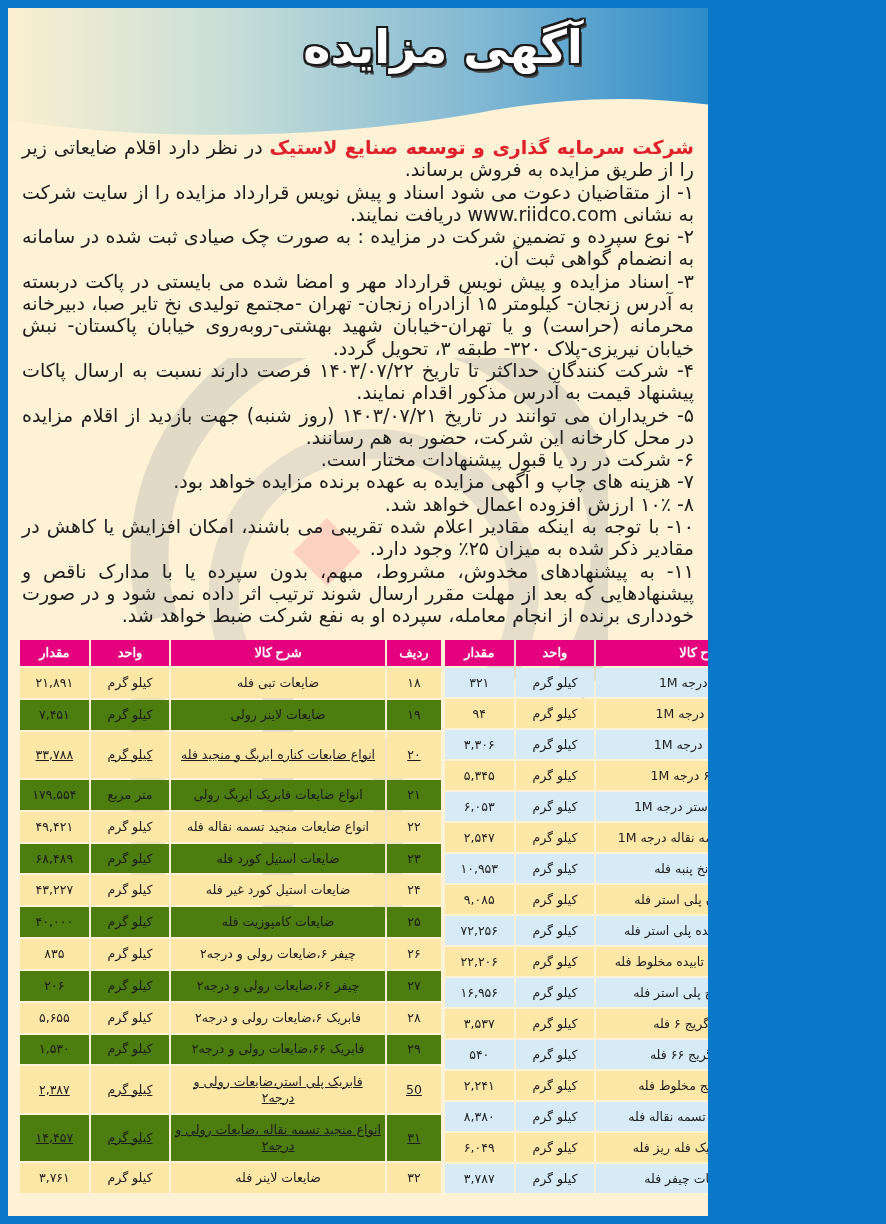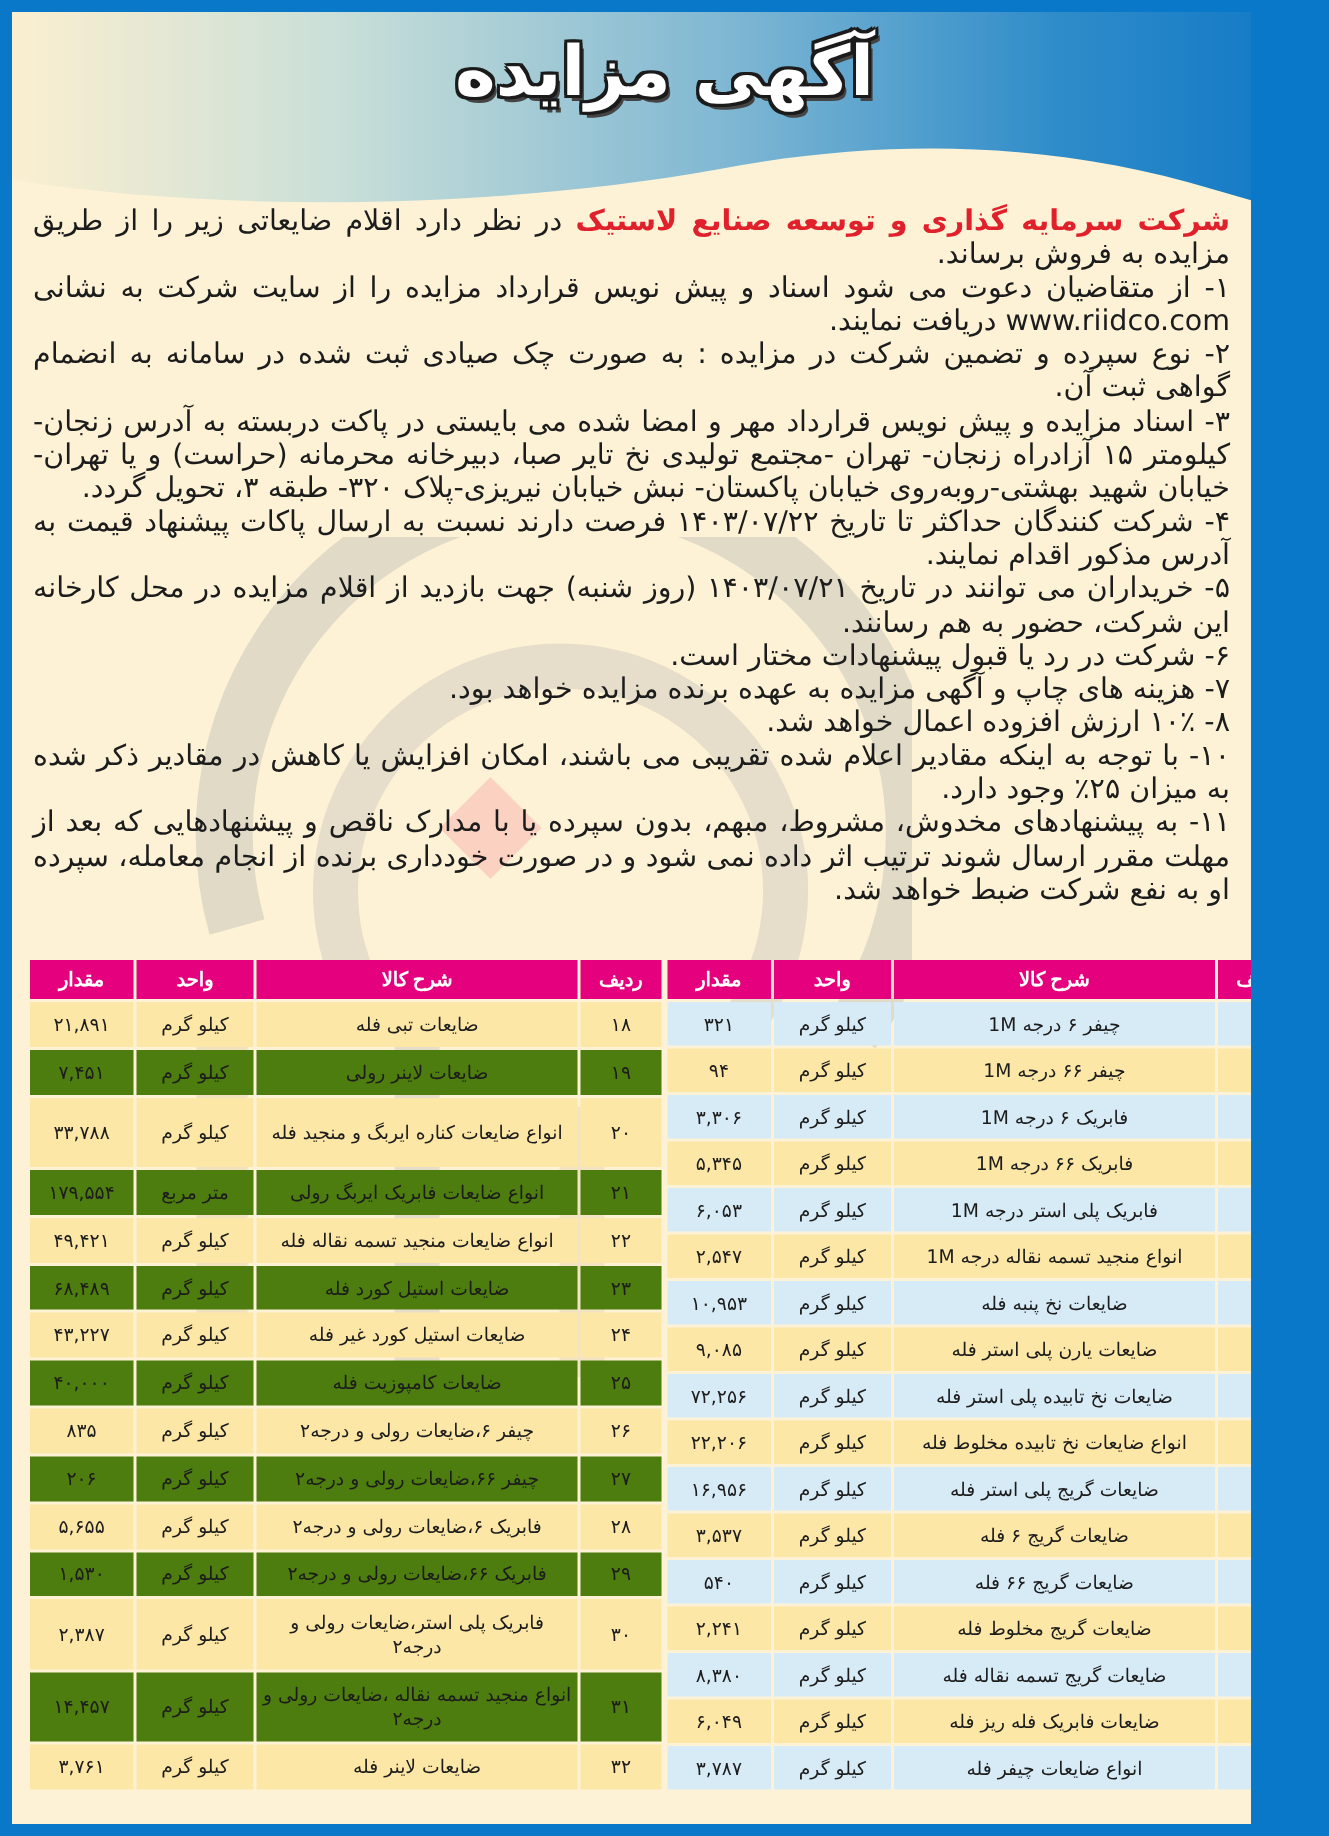--- a/index.html
+++ b/index.html
@@ -4,21 +4,21 @@
 <style>
   * { box-sizing: border-box; margin: 0; padding: 0; }
   html, body { width: 886px; height: 1224px; overflow: hidden; }
   body {
     background: #0a78c8;
     font-family: "DejaVu Sans", sans-serif;
     position: relative;
   }
   .frame {
     position: absolute;
-    left: 8px; top: 8px; width: 826px; height: 1208px;
+    left: 8px; top: 8px; width: 700px; height: 1208px;
     background: #fdf2d6;
     overflow: hidden;
   }
   .banner {
     position: absolute; left: 0; top: 0; width: 870px; height: 135px;
     background: linear-gradient(90deg, #fbefd0 0%, #c9dfd8 25%, #7fb7d3 55%, #2f8cc9 80%, #0f77c6 100%);
   }
   .wave {
     position: absolute; left: 0; top: 0; width: 870px; height: 145px;
   }
@@ -55,21 +55,21 @@
     background: #e5007e; color: #ffffff; font-weight: bold;
     height: 26px; font-size: 13px; text-align: center; font-family: Liberation Serif, serif;
   }
   table.items td {
     text-align: center; height: 29px; padding: 0 4px; line-height: 16px;
   }
   table.items tr.odd td { background: #d7ebf7; }
   table.items tr.even td { background: #fde7a6; }
   table.left-tbl tr.odd td { background: #fde7a6; }
   table.left-tbl tr.even td { background: #4d7c0f; }
-  table.items td.tall { height: 45px; }
+  table.items td.tall { height: 45px; text-decoration: underline; }
   .c-row { width: 56px; }
   .c-desc { width: 224px; }
   .c-unit { width: 82px; }
   .c-qty { width: 70px; }
 </style>
 </head>
 <body>
 
 <div class="frame">
   <div class="banner"></div>
@@ -293,21 +293,21 @@
             <td>کیلو گرم</td>
             <td>۵,۶۵۵</td>
           </tr>
           <tr class="even">
             <td>۲۹</td>
             <td>فابریک ۶۶،ضایعات رولی و درجه۲</td>
             <td>کیلو گرم</td>
             <td>۱,۵۳۰</td>
           </tr>
           <tr class="odd">
-            <td class="tall">۳۰</td>
+            <td class="tall">50</td>
             <td class="tall">فابریک پلی استر،ضایعات رولی و درجه۲</td>
             <td class="tall">کیلو گرم</td>
             <td class="tall">۲,۳۸۷</td>
           </tr>
           <tr class="even">
             <td class="tall">۳۱</td>
             <td class="tall">انواع منجید تسمه نقاله ،ضایعات رولی و درجه۲</td>
             <td class="tall">کیلو گرم</td>
             <td class="tall">۱۴,۴۵۷</td>
           </tr>

